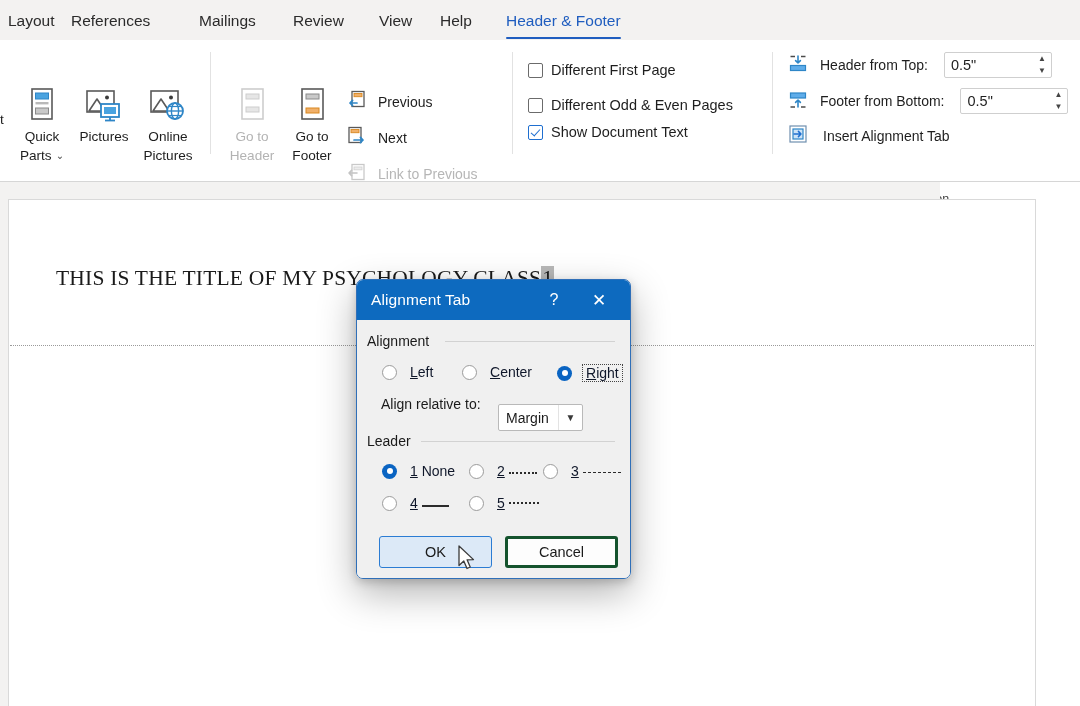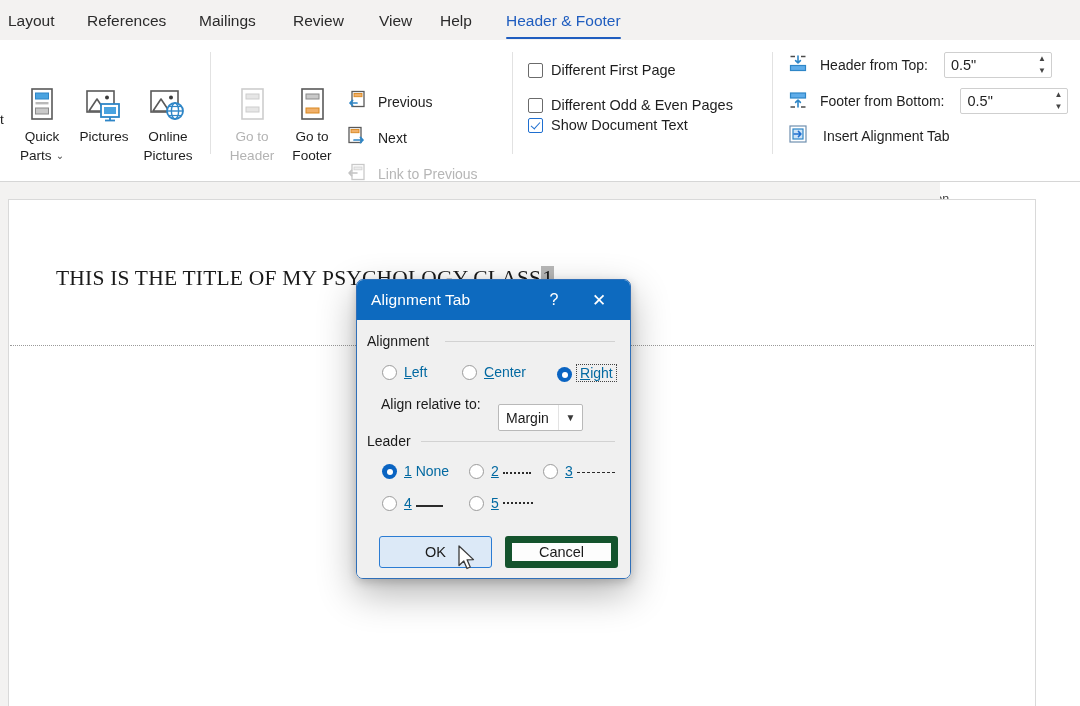--- a/index.html
+++ b/index.html
@@ -139,22 +139,22 @@
 
   .sect-label {
     position: absolute; font-size: 14px; color: #1a1a1a; background: #f0f0f0;
     padding-right: 6px; z-index: 2;
   }
   .sect-rule {
     position: absolute; height: 1px; background: #d2d2d2;
   }
 
   .radio {
-    position: absolute; display: flex; align-items: flex-end; gap: 7px;
-    font-size: 14px; color: #0369a1; white-space: nowrap; cursor: default;
+    position: absolute; display: flex; align-items: center; gap: 13px;
+    font-size: 14px; color: #0f172a; white-space: nowrap; cursor: default;
   }
   .rdot {
     width: 15px; height: 15px; border-radius: 50%;
     border: 1.4px solid #9b9b9b; background: #fff; flex: 0 0 auto; position: relative;
   }
   .rdot.on { border: none; background: #0a64c2; }
   .rdot.on::after {
     content: ""; position: absolute; left: 4.5px; top: 4.5px;
     width: 6px; height: 6px; border-radius: 50%; background: #fff;
   }
@@ -179,32 +179,32 @@
   }
 
   .lead-line { display: inline-block; margin-left: 4px; }
 
   .dlgbtn {
     position: absolute; height: 32px; border-radius: 3px;
     display: flex; align-items: center; justify-content: center;
     font-size: 14.5px; color: #1a1a1a; cursor: default;
   }
   .dlgbtn.primary { background: #dce9f7; border: 1.6px solid #2b7cd3; }
-  .dlgbtn.secondary { background: #fdfdfd; border: 7px solid #14532d; }
+  .dlgbtn.secondary { background: #fdfdfd; border: 3px solid #14532d; }
 
   .cursor { position: absolute; left: 458px; top: 545px; width: 20px; height: 28px; }
 </style>
 </head>
 <body>
 
 <div class="ribbon-wrap">
 
   <div class="tabbar">
     <div class="tab" style="left:8px;">Layout</div>
-    <div class="tab" style="left:87px;text-align:right;">References</div>
+    <div class="tab" style="left:71px;text-align:right;">References</div>
     <div class="tab" style="left:199px;">Mailings</div>
     <div class="tab" style="left:293px;">Review</div>
     <div class="tab" style="left:379px;">View</div>
     <div class="tab" style="left:440px;">Help</div>
     <div class="tab active" style="left:506px;">Header &amp; Footer</div>
   </div>
 
   <div class="ribbon-body">
 
     <div class="grp-sep" style="left:210px;"></div>
@@ -323,21 +323,21 @@
     <div class="grp-label" style="left:305px;width:110px;">Navigation</div>
 
     <div class="cbrow" style="left:528px;top:22px;">
       <span class="cbox"></span>
       <span>Different First Page</span>
     </div>
     <div class="cbrow" style="left:528px;top:57px;">
       <span class="cbox"></span>
       <span>Different Odd &amp; Even Pages</span>
     </div>
-    <div class="cbrow" style="left:528px;top:77px;">
+    <div class="cbrow" style="left:528px;top:84px;">
       <span class="cbox checked"></span>
       <span>Show Document Text</span>
     </div>
 
     <div class="grp-label" style="left:600px;width:84px;">Options</div>
 
     <div class="smallrow" style="left:788px;top:12px;">
       <span>
         <svg width="20" height="20" viewBox="0 0 20 20">
           <line x1="2.5" y1="2.5" x2="7" y2="2.5" stroke="#4a4a4a" stroke-width="1.5"></line>

